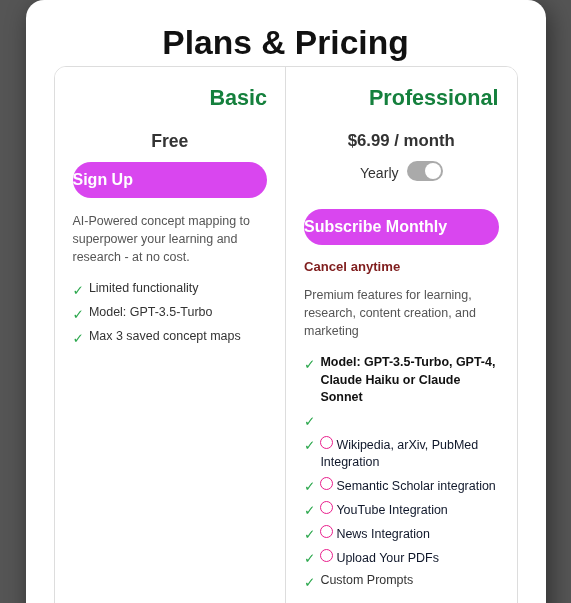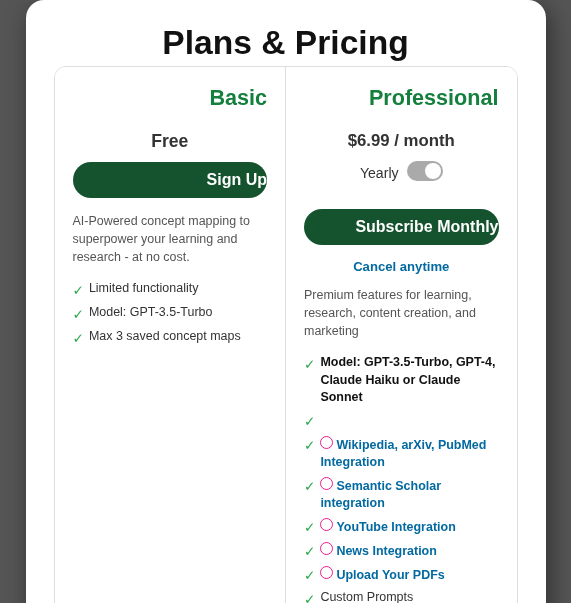--- a/index.html
+++ b/index.html
@@ -64,30 +64,30 @@
       color: #333;
       margin-bottom: 10px;
       font-weight: bold;
     }
     .plan-price.free {
       font-size: 1.1rem;
     }
     .btn-signup {
       display: block;
       width: 100%;
-      background: #14532d;
+      background: #d946ef;
       color: white;
       border: none;
       border-radius: 24px;
       padding: 9px 0;
       font-size: 1rem;
       font-weight: 700;
       cursor: pointer;
       margin-bottom: 14px;
-      text-align: right;
+      text-align: left;
     }
     .plan-desc {
       font-size: 0.78rem;
       color: #555;
       margin-bottom: 12px;
       line-height: 1.45;
     }
     .feature-list {
       list-style: none;
       padding: 0;
@@ -132,39 +132,39 @@
       position: absolute;
       width: 16px;
       height: 16px;
       background: white;
       border-radius: 50%;
       top: 2px;
       right: 2px;
       transition: 0.2s;
     }
     .cancel-anytime {
-      text-align: center;
+      text-align: left;
       font-size: 0.82rem;
       font-weight: 700;
-      color: #0369a1;
+      color: #7f1d1d;
       margin-bottom: 12px;
     }
     .circle-icon {
       display: inline-block;
       width: 13px;
       height: 13px;
       border-radius: 50%;
       flex-shrink: 0;
       margin-top: 1px;
       border: 1.5px solid currentColor;
       font-size: 8px;
       text-align: center;
       line-height: 10px;
     }
-    .highlight-pink { color: #0369a1; font-weight: 700; }
+    .highlight-pink { color: #0f172a; font-weight: 400; }
     .bold-feature { font-weight: 700; color: #111; }
     .feature-list li .icon-wrap {
       flex-shrink: 0;
       display: inline-flex;
       align-items: center;
       margin-top: 1px;
     }
   </style>
 </head>
 <body>

